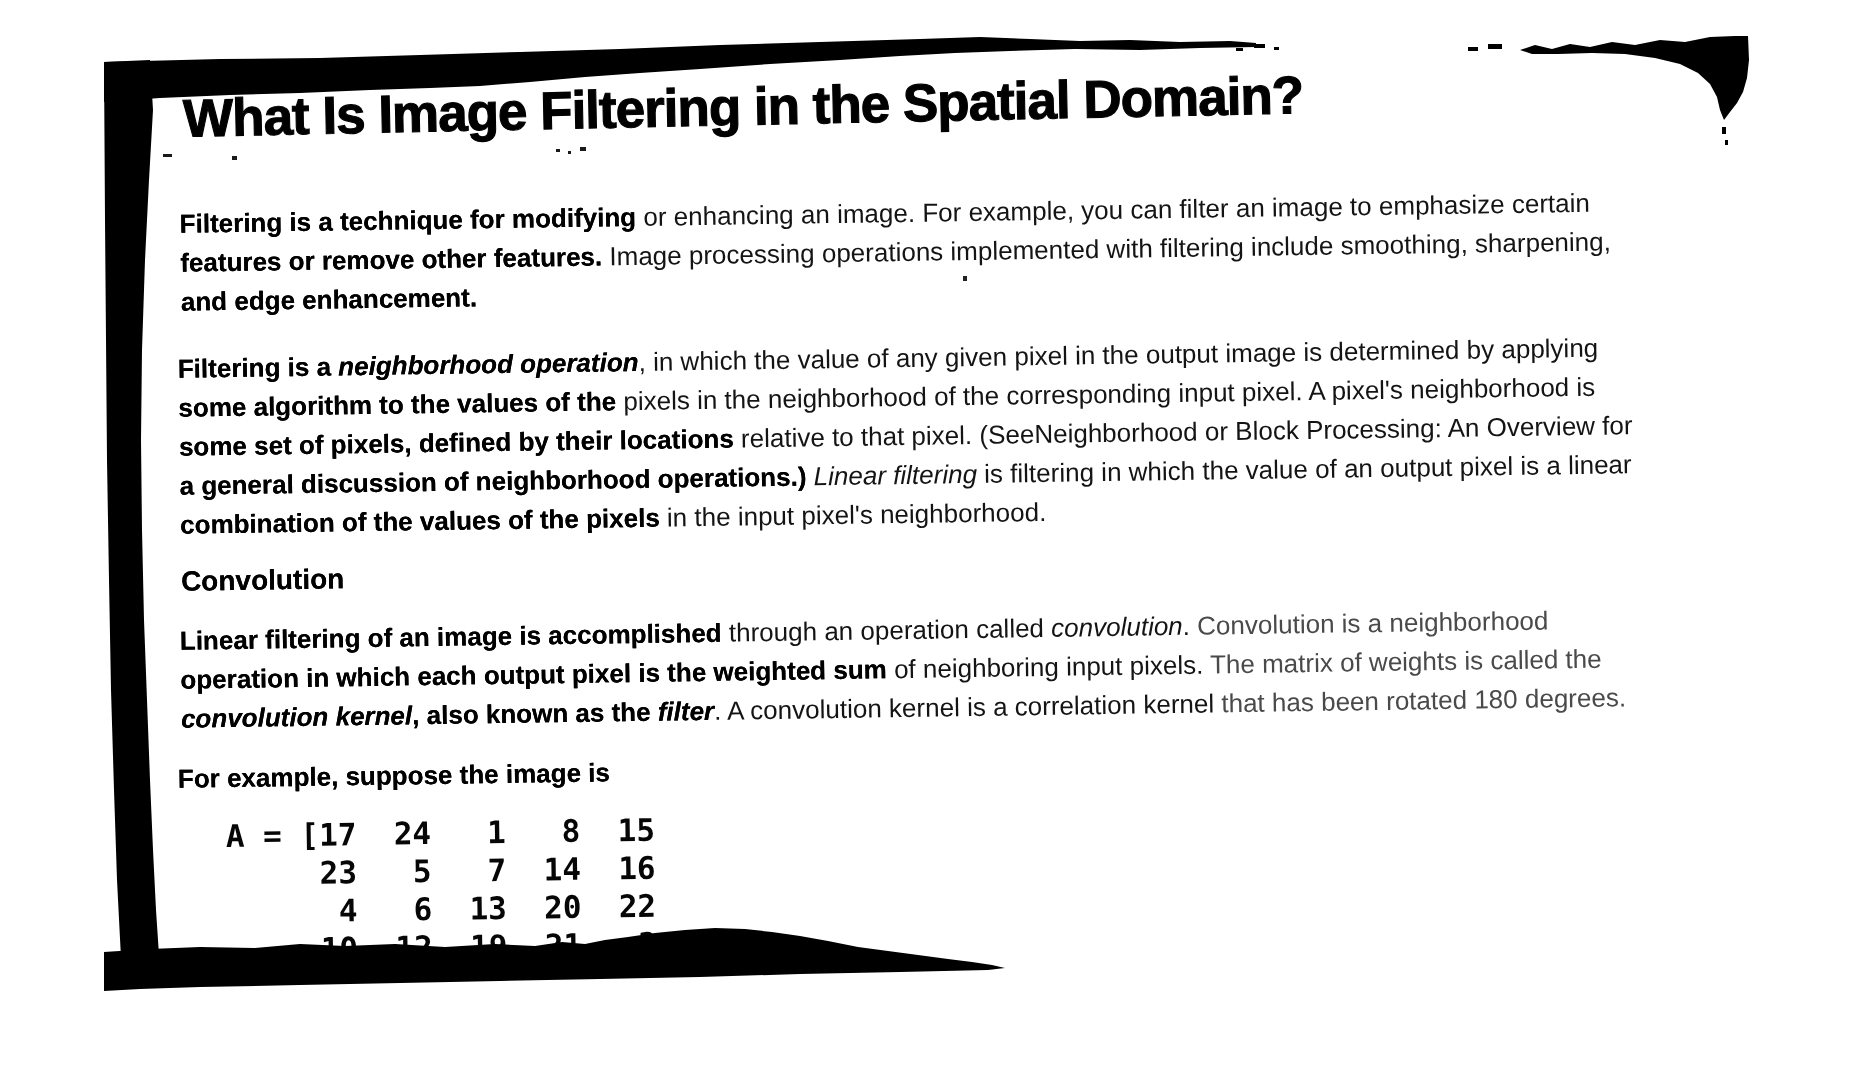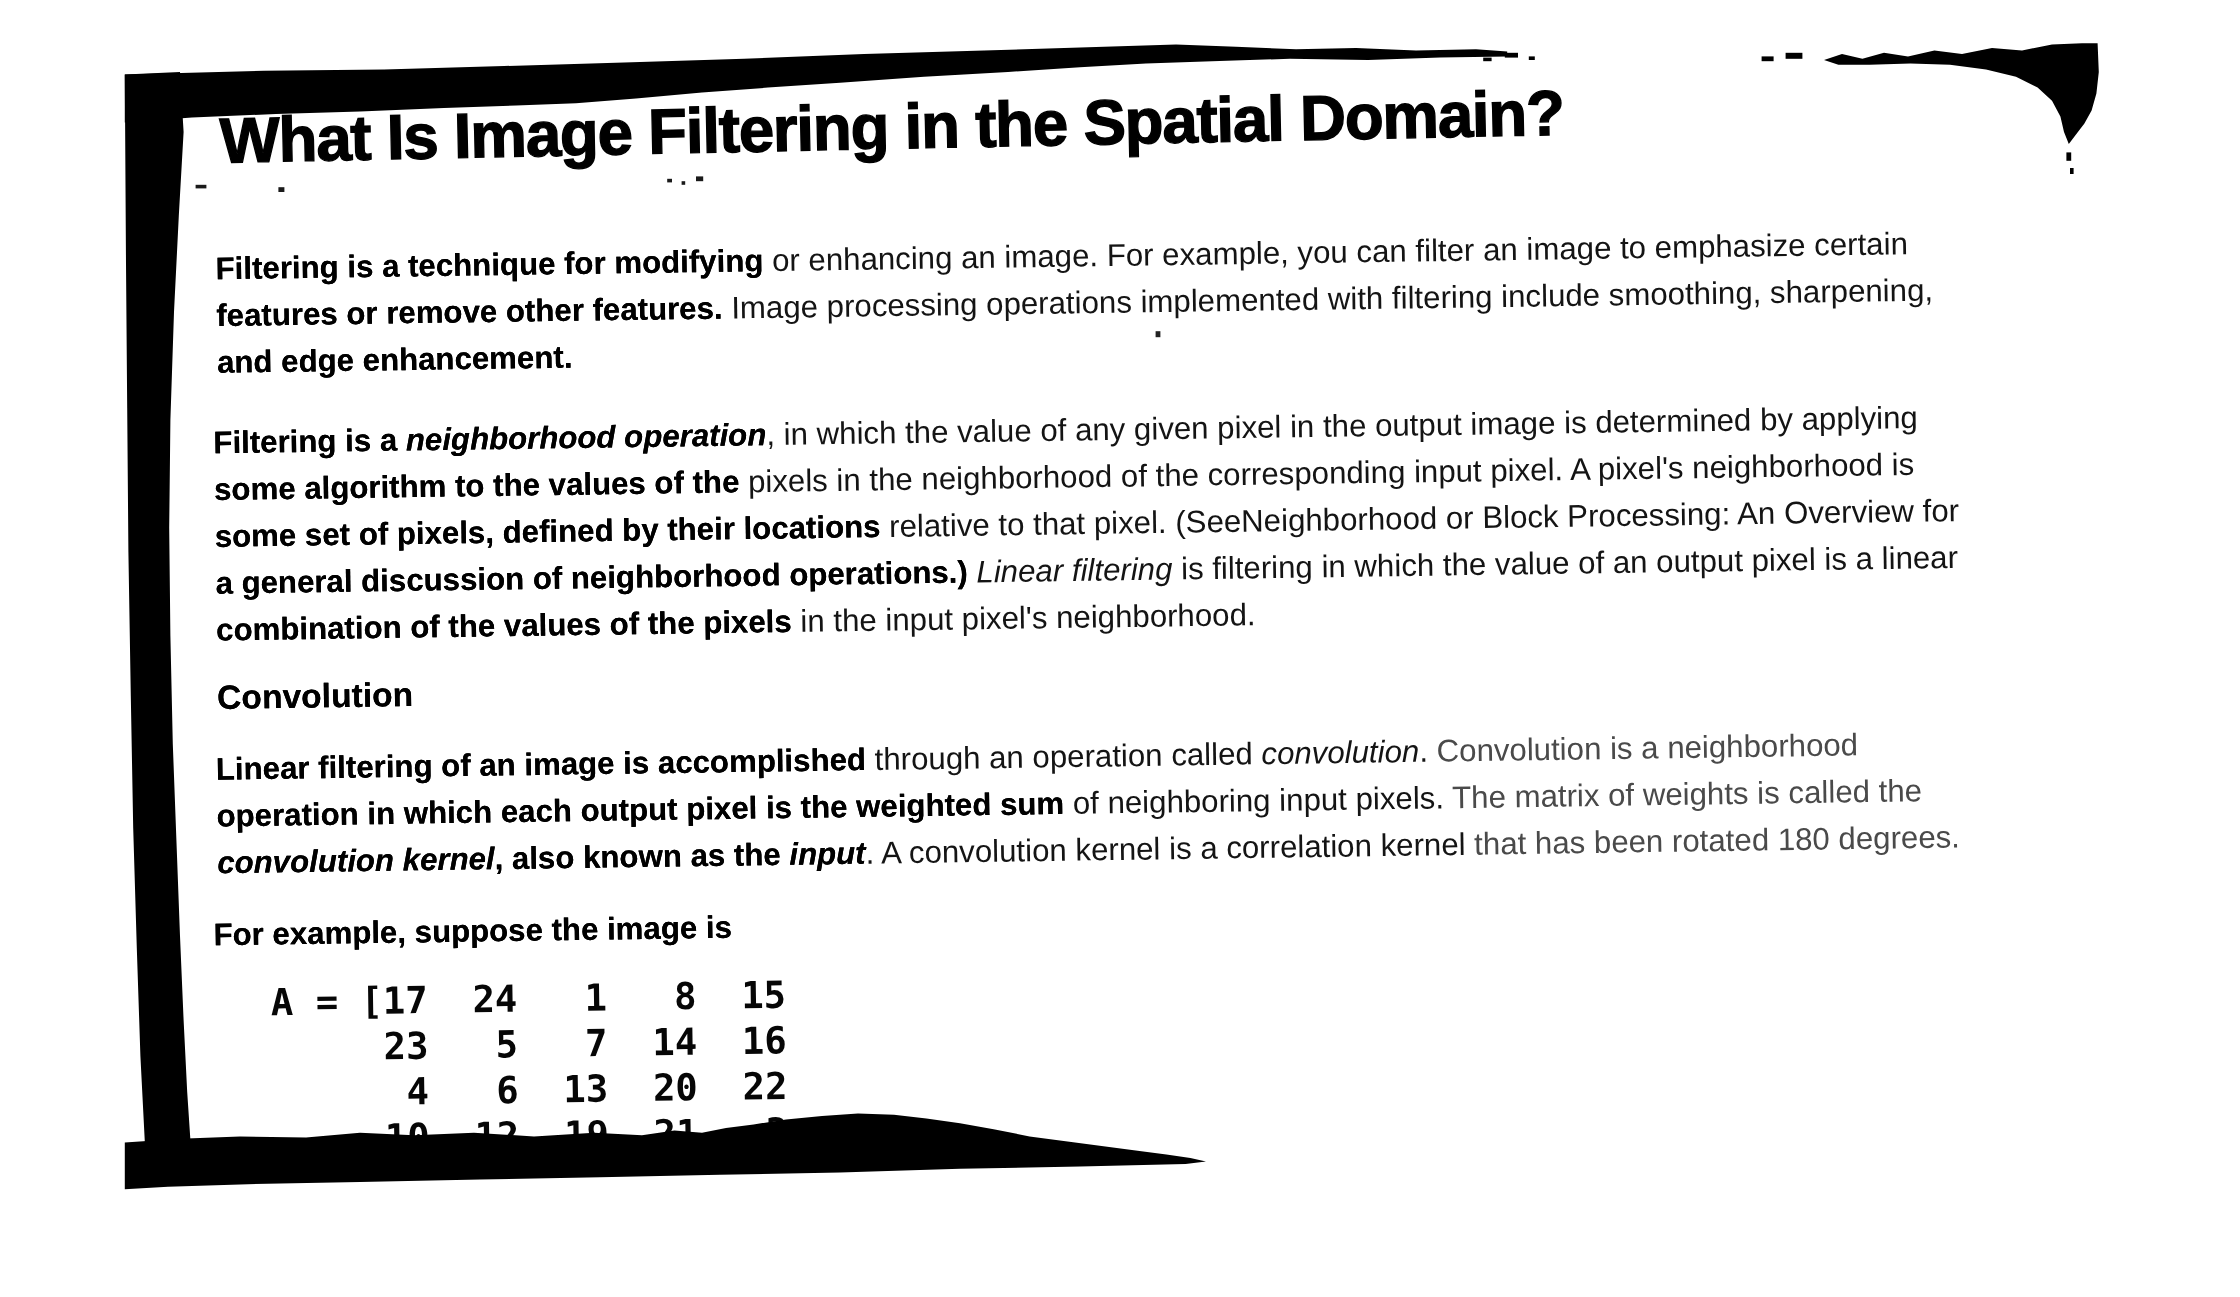--- a/index.html
+++ b/index.html
@@ -73,21 +73,21 @@
         <div class="tline"><span class="sb">some set of pixels, defined by their locations</span><span class="sr"> relative to that pixel. (SeeNeighborhood or Block Processing: An Overview for</span></div>
         <div class="tline"><span class="sb">a general discussion of neighborhood operations.) </span><span class="si">Linear filtering</span><span class="sr"> is filtering in which the value of an output pixel is a linear</span></div>
         <div class="tline"><span class="sb">combination of the values of the pixels</span><span class="sr"> in the input pixel's neighborhood.</span></div>
       </div>
 
     <div class="section-heading">Convolution</div>
 
     <div class="para" id="para-2">
         <div class="tline"><span class="sb">Linear filtering of an image is accomplished</span><span class="sr"> through an operation called </span><span class="si">convolution</span><span class="sr">. </span><span class="sf">Convolution is a neighborhood</span></div>
         <div class="tline"><span class="sb">operation in which each output pixel is the weighted sum</span><span class="sr"> of neighboring input pixels. </span><span class="sf">The matrix of weights is called the</span></div>
-        <div class="tline"><span class="sbi">convolution kernel</span><span class="sb">, also known as the </span><span class="sbi">input</span><span class="sr">. A convolution kernel is a correlation kernel </span><span class="sf">that has been rotated 180 degrees.</span></div>
+        <div class="tline"><span class="sbi">convolution kernel</span><span class="sb">, also known as the </span><span class="sbi">filter</span><span class="sr">. A convolution kernel is a correlation kernel </span><span class="sf">that has been rotated 180 degrees.</span></div>
       </div>
     <div class="para" id="para-3">
         <div class="tline"><span class="sb">For example, suppose the image is</span></div>
       </div>
 
     <div id="matrix">
         <div class="mrow">A = [17  24   1   8  15</div>
         <div class="mrow">     23   5   7  14  16</div>
         <div class="mrow">      4   6  13  20  22</div>
         <div class="mrow">     10  12  19  21   3</div>

